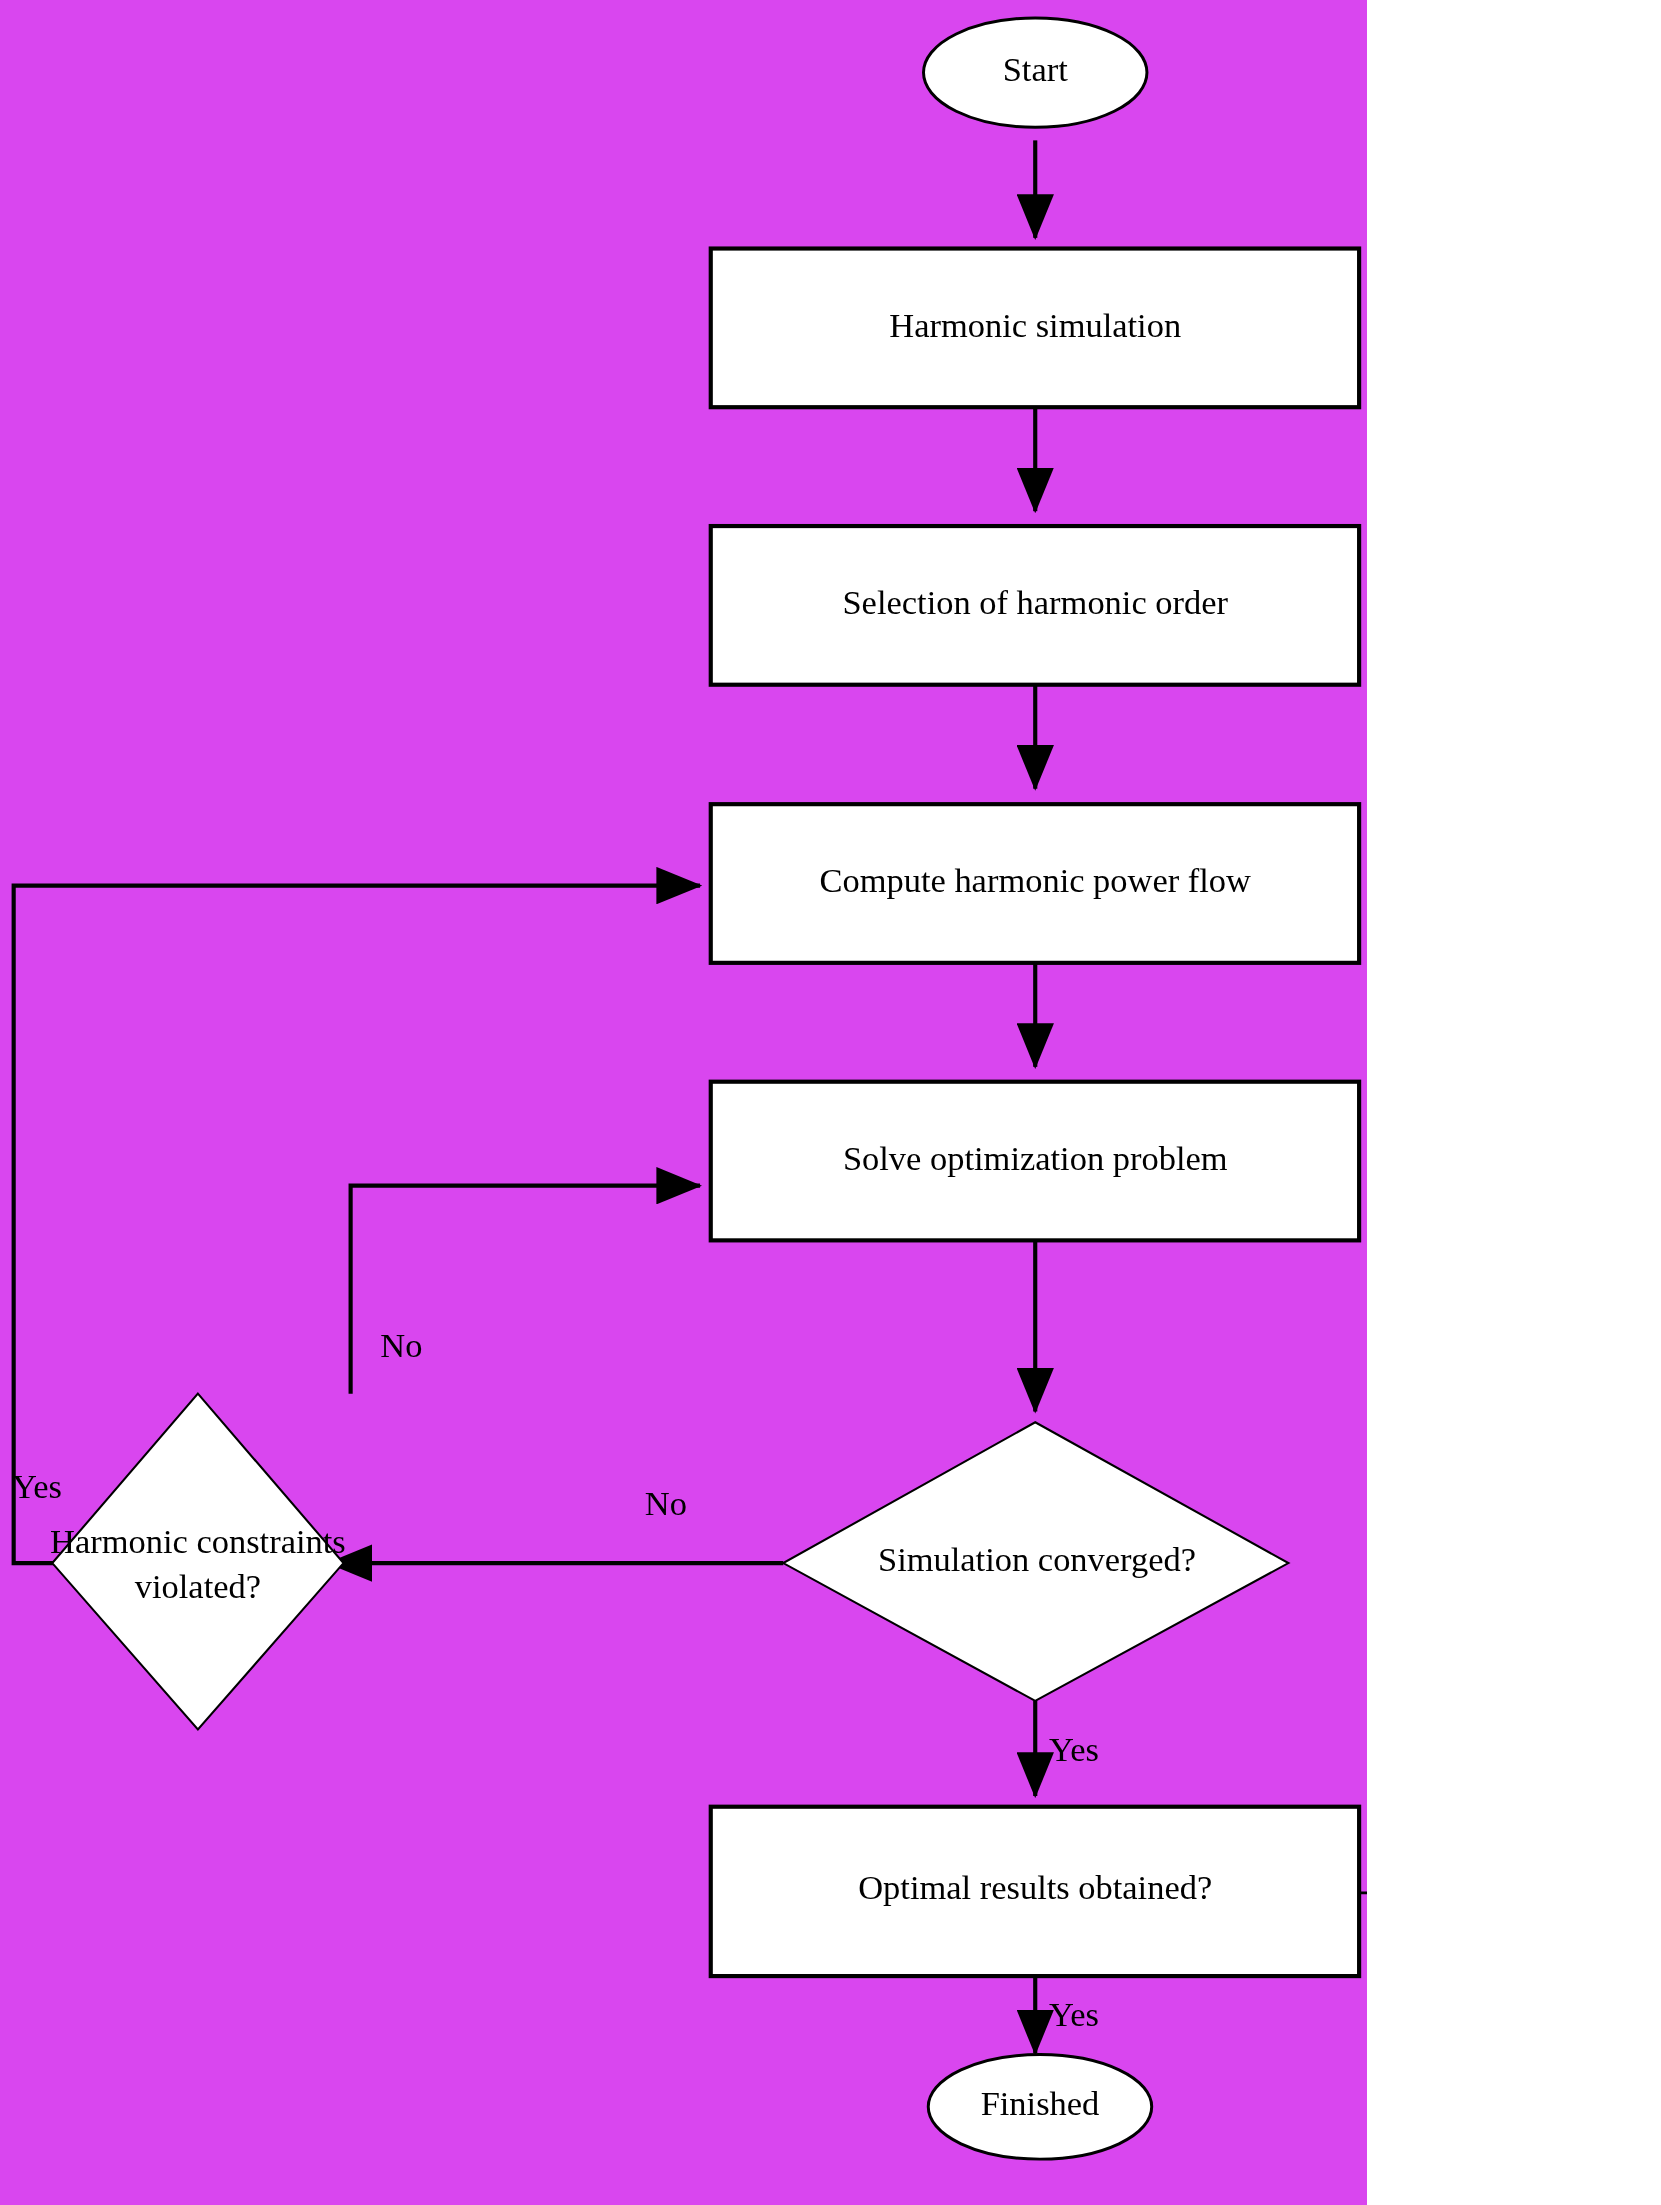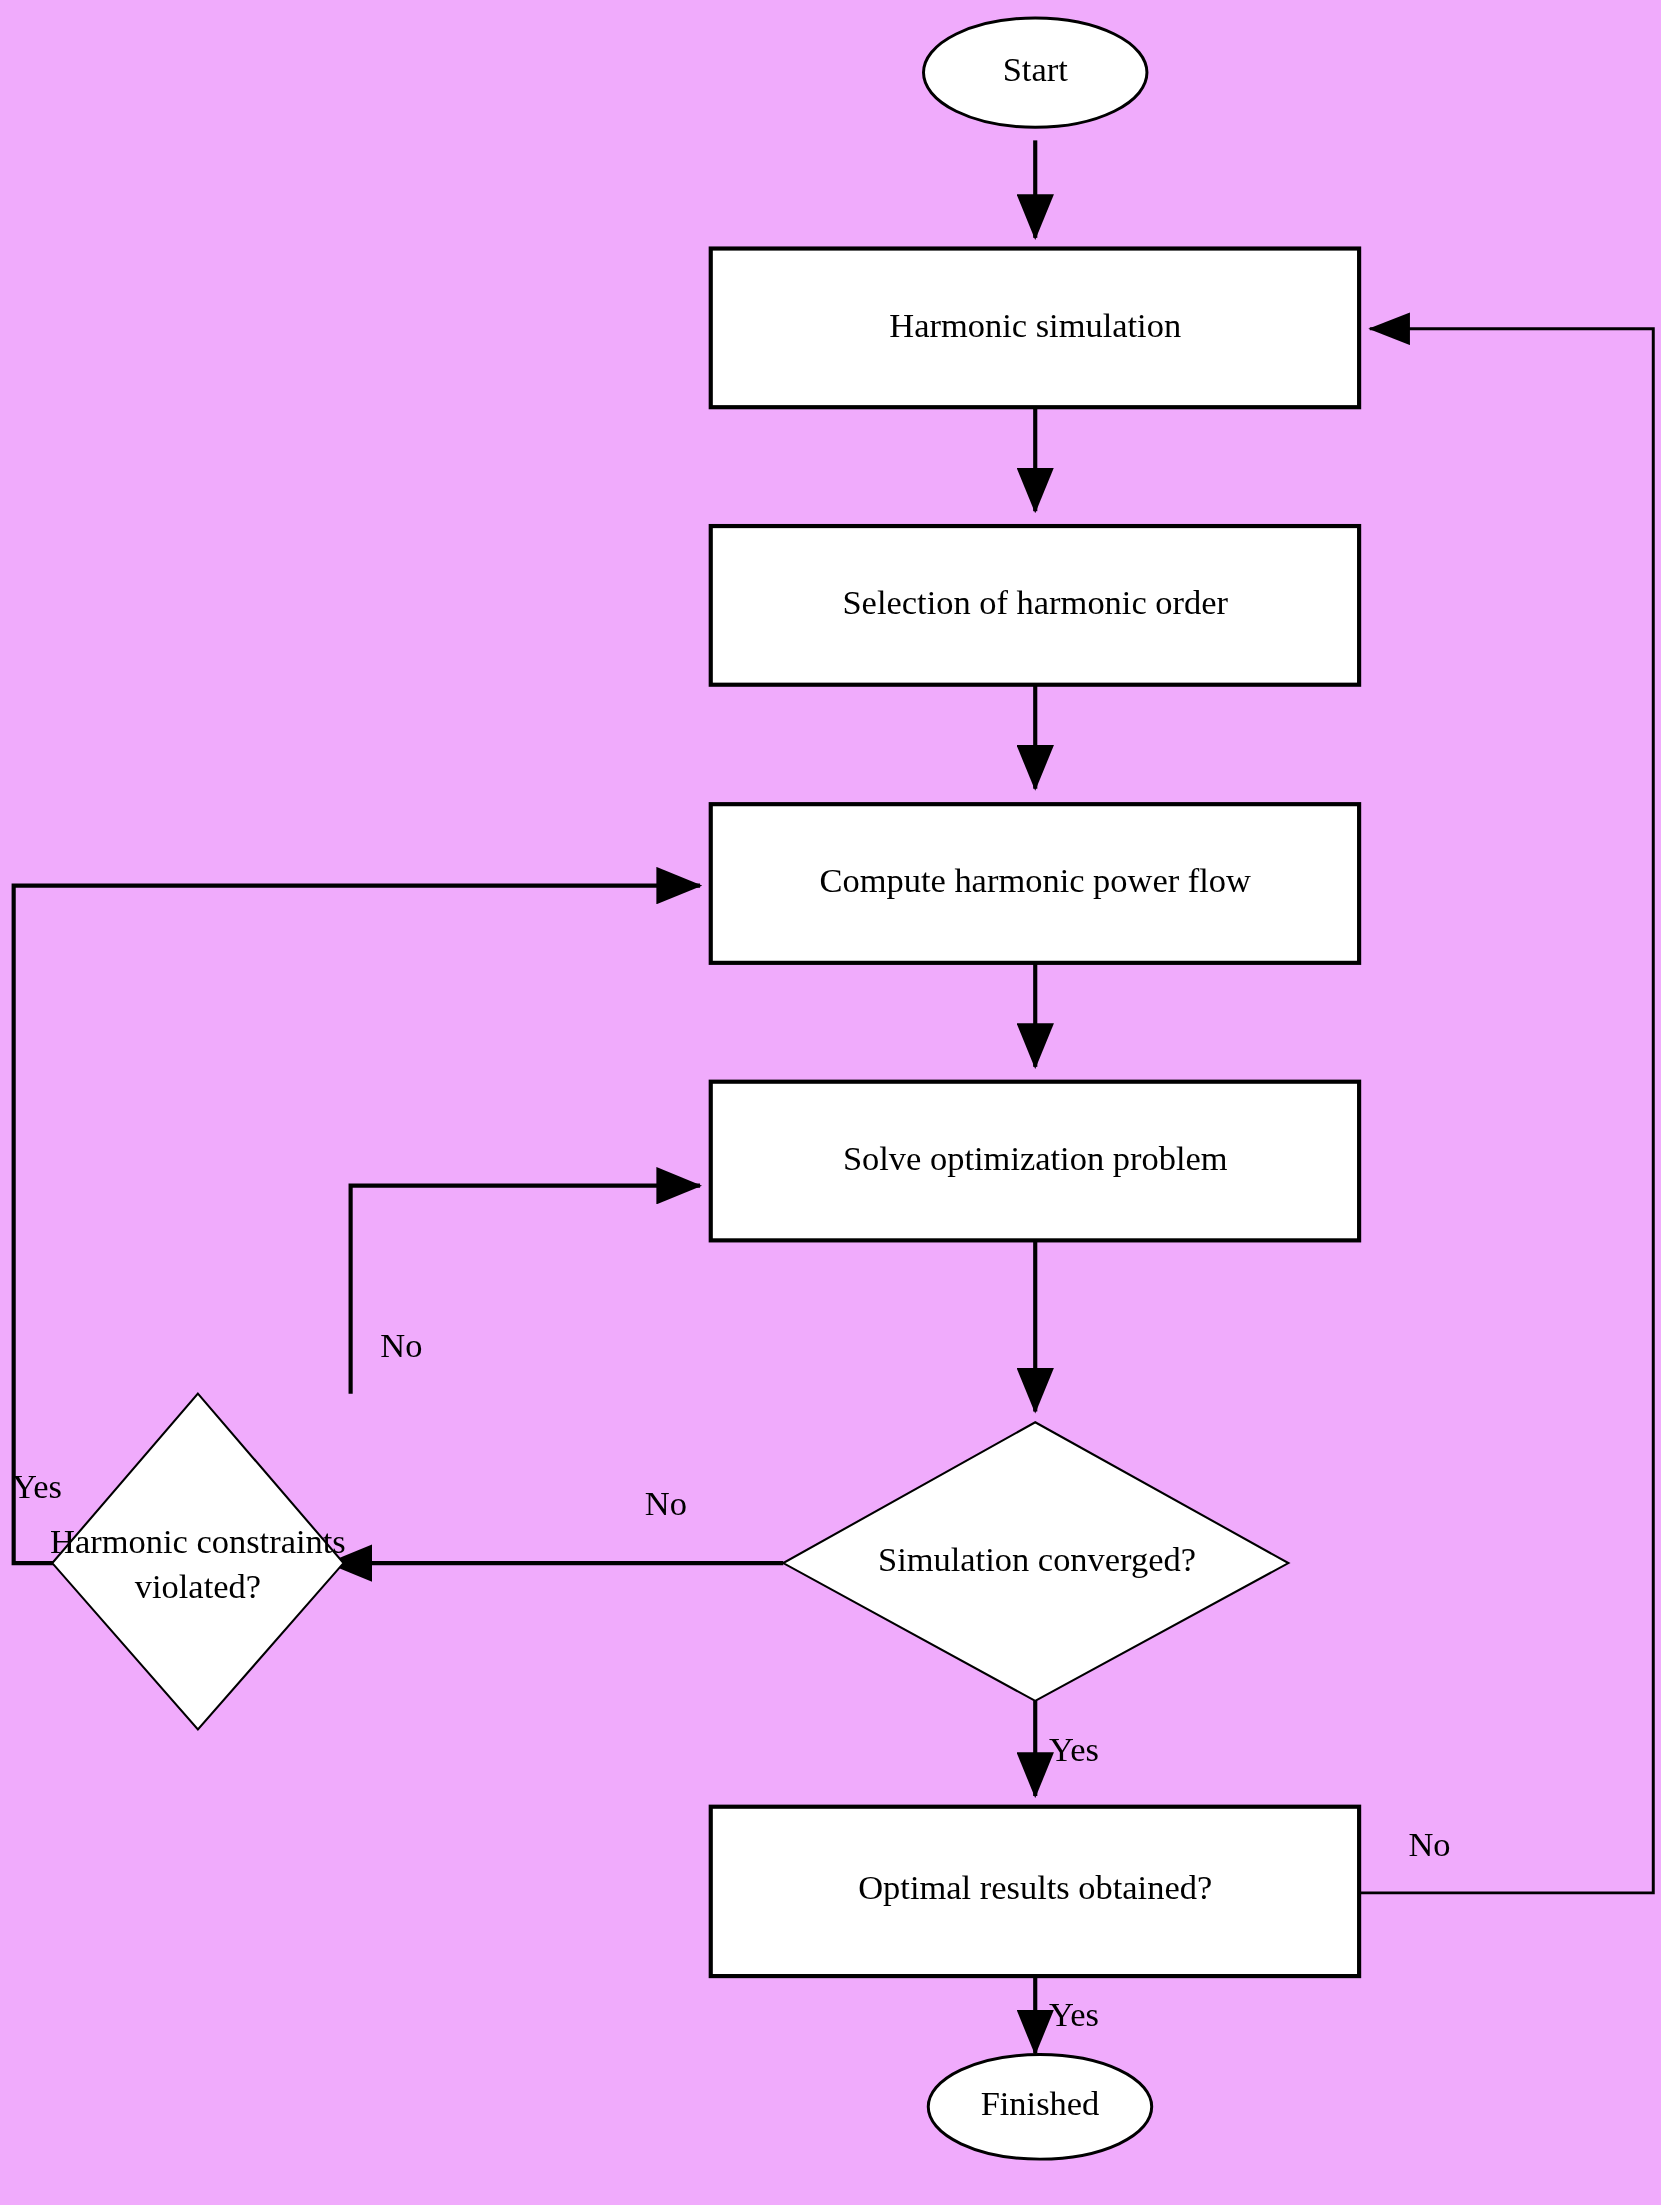--- a/index.html
+++ b/index.html
@@ -2,23 +2,23 @@
 <html style="font-size:9.5px"><head>
 <meta charset="utf-8">
 <style>
   html, body {
     margin: 0;
     padding: 0;
     background: #ffffff;
   }
   #page {
     position: relative;
-    width: 1661px;
+    width: 1367px;
     height: 2205px;
-    background: #f0abfc;
+    background: #d946ef;
     overflow: hidden;
     font-family: "Liberation Serif", "DejaVu Serif", serif;
   }
   svg.flow {
     position: absolute;
     left: 0;
     top: 0;
     width: 1661px;
     height: 2205px;
   }

